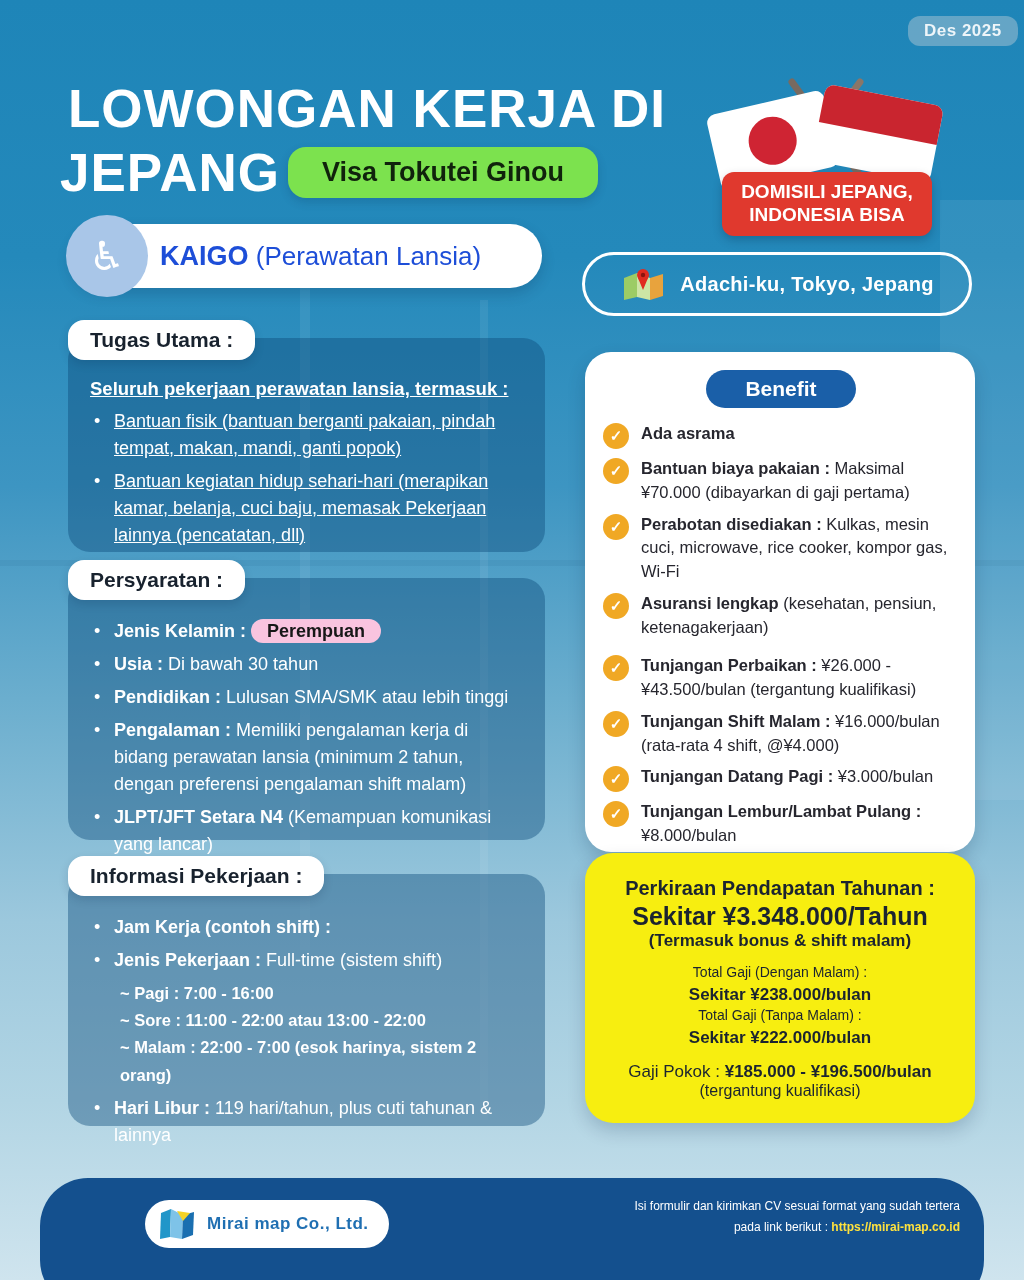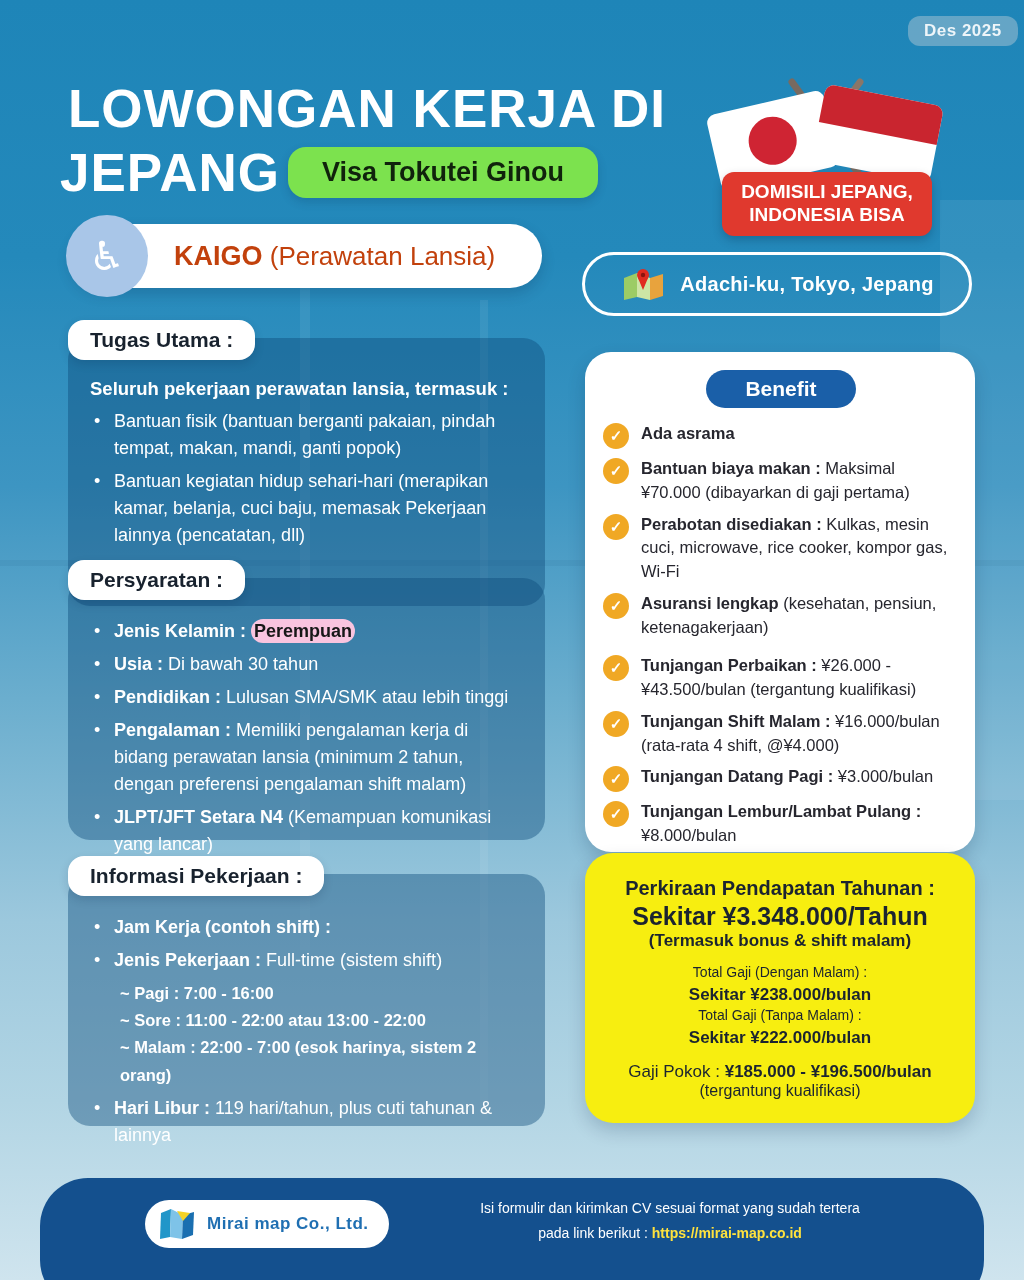--- a/index.html
+++ b/index.html
@@ -40,21 +40,21 @@
   .kaigo-pill {
     position:absolute; left:70px; top:224px; width:472px; height:64px;
     background:#ffffff; border-radius:40px; display:flex; align-items:center;
     box-shadow:0 6px 14px rgba(0,30,60,0.18);
   }
   .kaigo-circle {
     width:82px; height:82px; border-radius:50%; background:#a9c6e8;
     margin-left:-4px; flex:0 0 82px; display:flex; align-items:center; justify-content:center;
   }
   .kaigo-icon { color:#ffffff; font-size:40px; font-family:"DejaVu Sans", sans-serif; }
-  .kaigo-text { margin-left:26px; font-size:26px; color:#c2410c; white-space:nowrap; }
+  .kaigo-text { margin-left:12px; font-size:26px; color:#1d4ed8; white-space:nowrap; }
   .kaigo-text b { font-weight:800; font-size:27px; }
 
   
   .loc-pill {
     position:absolute; left:582px; top:252px; width:390px; height:64px;
     border:3px solid #ffffff; border-radius:40px;
     display:flex; align-items:center; justify-content:center; gap:14px;
   }
   .loc-text { color:#ffffff; font-weight:800; font-size:20px; letter-spacing:0.3px; }
 
@@ -67,21 +67,21 @@
   .sec-box {
     position:absolute; left:68px; width:477px; z-index:1;
     background:rgba(13,74,122,0.42); border-radius:22px;
     padding:40px 20px 14px 22px; color:#ffffff;
   }
   .sec-intro { font-weight:800; font-size:18.5px; margin-bottom:8px; }
   .li { position:relative; padding-left:24px; font-size:18px; line-height:1.5; margin-bottom:6px; }
   .li::before { content:"•"; position:absolute; left:4px; top:0; font-size:18px; }
   .li b { font-weight:800; }
   .gender-pill { background:#f9c4df; color:#171717; font-weight:800;
-    padding:2px 3px; border-radius:14px; font-size:18px; }
+    padding:2px 16px; border-radius:14px; font-size:18px; }
   .sub-li { padding-left:30px; font-size:16.5px; font-weight:bold; line-height:1.65; }
 
   
   .benefit-card {
     position:absolute; left:585px; top:352px; width:390px; height:500px;
     background:#ffffff; border-radius:26px; padding:18px 16px 2px 18px;
     box-shadow:0 8px 18px rgba(0,30,60,0.18);
   }
   .benefit-pill {
     margin:0 auto 14px auto; width:150px; background:#1a5fa8; border-radius:22px;
@@ -115,22 +115,22 @@
   
   .footer {
     position:absolute; left:40px; top:1178px; width:944px; height:130px;
     background:#14508e; border-radius:48px;
   }
   .logo-pill {
     position:absolute; left:105px; top:22px; height:48px; padding:0 20px 0 12px;
     background:#ffffff; border-radius:26px; display:flex; align-items:center; gap:10px;
   }
   .logo-text { color:#1f6fb2; font-weight:800; font-size:17px; letter-spacing:0.5px; white-space:nowrap; }
-  .footer-text { position:absolute; left:340px; right:24px; top:18px; text-align:center;
-    color:#ffffff; font-size:14px; line-height:1.75; }
+  .footer-text { position:absolute; left:340px; right:24px; top:18px; text-align:right;
+    color:#ffffff; font-size:12px; line-height:1.75; }
   .footer-link { color:#ffe23d; font-weight:800; }
 </style>
 </head>
 <body>
 
 <div class="poster">
 
   <div class="bg-deco" style="left:300px;top:250px;width:10px;height:700px;"></div>
   <div class="bg-deco" style="left:480px;top:300px;width:8px;height:820px;"></div>
   <div class="bg-deco dark" style="left:0;top:560px;width:1024px;height:6px;"></div>
@@ -177,21 +177,21 @@
       <polygon points="17,7 30,12 30,34 17,31" fill="#cde6a5"></polygon>
       <polygon points="30,12 43,8 43,30 30,34" fill="#e8a33d"></polygon>
       <circle cx="23" cy="9" r="6" fill="#e02b20"></circle>
       <polygon points="18,12 28,12 23,24" fill="#e02b20"></polygon>
       <circle cx="23" cy="9" r="2.2" fill="#8c1410"></circle>
     </svg>
     <span class="loc-text">Adachi-ku, Tokyo, Jepang</span>
   </div>
 
   <div class="sec-pill" style="top:320px;">Tugas Utama :</div>
-  <div class="sec-box" style="top:338px; height:268px;">
+  <div class="sec-box" style="top:338px; height:214px;text-decoration:underline;">
     <div class="sec-intro">Seluruh pekerjaan perawatan lansia, termasuk :</div>
     <div class="li">Bantuan fisik (bantuan berganti pakaian, pindah tempat, makan, mandi, ganti popok)</div>
     <div class="li">Bantuan kegiatan hidup sehari-hari (merapikan kamar, belanja, cuci baju, memasak Pekerjaan lainnya (pencatatan, dll)</div>
   </div>
 
   <div class="sec-pill" style="top:560px;">Persyaratan :</div>
   <div class="sec-box" style="top:578px; height:262px;">
     <div class="li">
       <b>Jenis Kelamin :</b>
       <span class="gender-pill">Perempuan</span>
@@ -234,21 +234,21 @@
 
   <div class="benefit-card">
     <div class="benefit-pill">Benefit</div>
 
     <div class="b-item">
       <span class="check">✓</span>
       <p class="b-text"><b>Ada asrama</b> <span></span></p>
     </div>
     <div class="b-item">
       <span class="check">✓</span>
-      <p class="b-text"><b>Bantuan biaya makan :</b> <span>Maksimal ¥70.000 (dibayarkan di gaji pertama)</span></p>
+      <p class="b-text"><b>Bantuan biaya pakaian :</b> <span>Maksimal ¥70.000 (dibayarkan di gaji pertama)</span></p>
     </div>
     <div class="b-item">
       <span class="check">✓</span>
       <p class="b-text"><b>Perabotan disediakan :</b> <span>Kulkas, mesin cuci, microwave, rice cooker, kompor gas, Wi-Fi</span></p>
     </div>
     <div class="b-item">
       <span class="check">✓</span>
       <p class="b-text"><b>Asuransi lengkap</b> <span>(kesehatan, pensiun, ketenagakerjaan)</span></p>
     </div>
     <div class="b-item gap-top">

